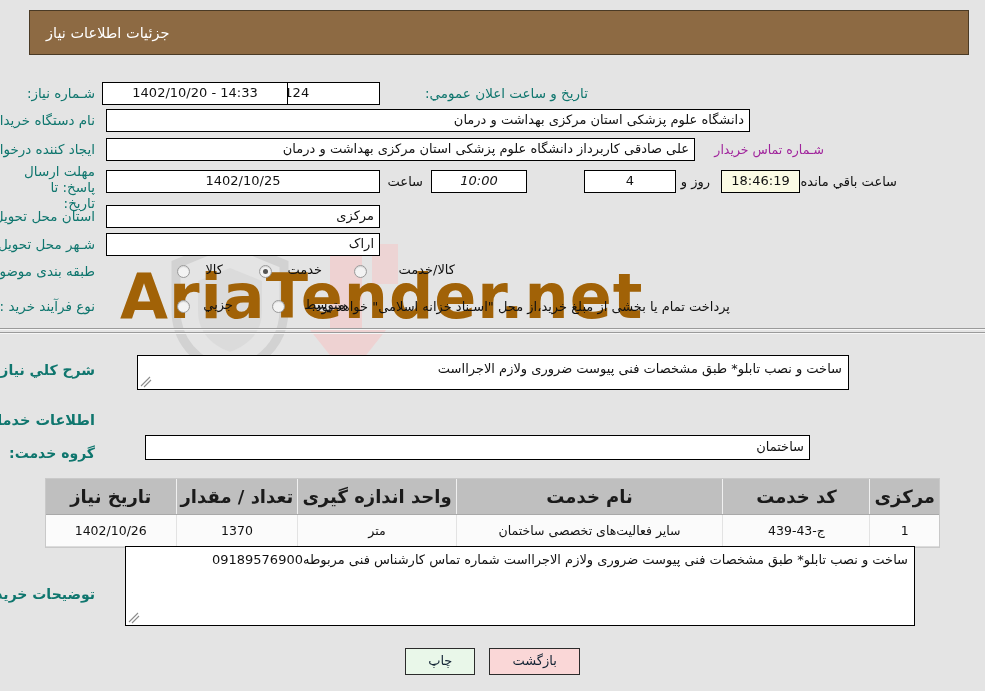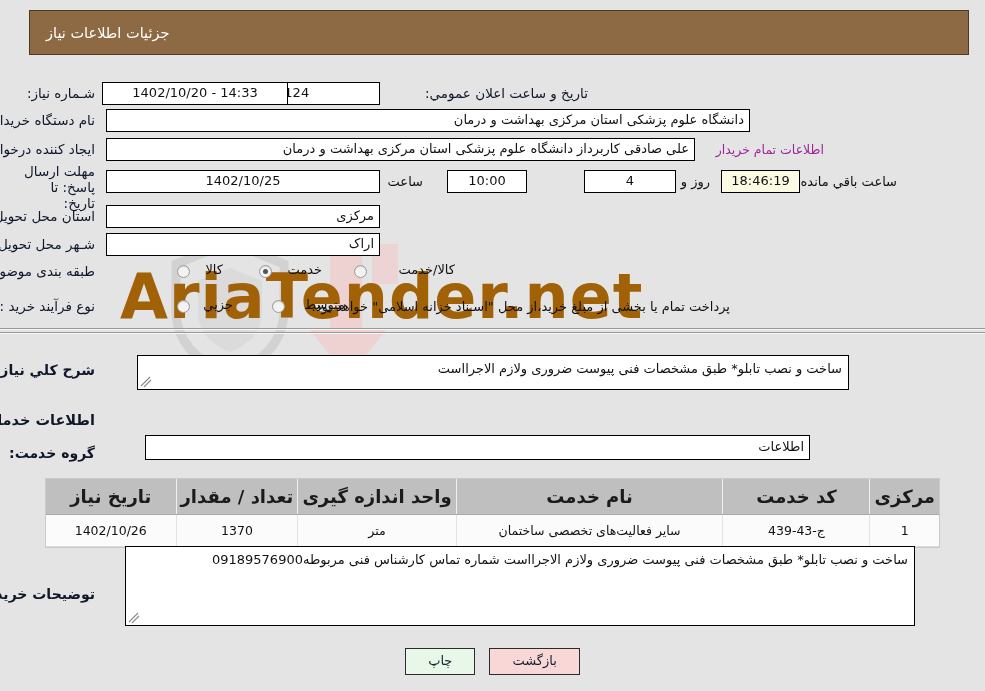--- a/index.html
+++ b/index.html
@@ -70,21 +70,21 @@
     border-top: 1px solid #9a9a9a;
     border-bottom: 1px solid #f6f6f6;
     height: 0;
     z-index: 3;
   }
 
   
   .lbl {
     position: absolute;
     font-size: 13.5px;
-    color: #0f172a;
+    color: #0f766e;
     white-space: nowrap;
     text-align: right;
     z-index: 4;
   }
   .lbl.b { font-weight: bold; }
 
   .fld {
     position: absolute;
     background: #ffffff;
     border: 1px solid #000000;
@@ -253,26 +253,26 @@
   <div class="fld" style="right:605px; top:82px; width:274px; height:23px;">1102000288000124</div>
 
   <div class="lbl" style="right:397px; top:85px;">تاریخ و ساعت اعلان عمومي:</div>
   <div class="fld" style="right:697px; top:82px; width:186px; height:23px;">14:33 - 1402/10/20</div>
 
   <div class="lbl" style="right:890px; top:112px;">نام دستگاه خریدار:</div>
   <div class="fld rt" style="right:235px; top:109px; width:644px; height:23px;">دانشگاه علوم پزشکی  استان مرکزی   بهداشت و درمان</div>
 
   <div class="lbl" style="right:890px; top:141px;">ایجاد کننده درخواست:</div>
   <div class="fld rt" style="right:290px; top:138px; width:589px; height:23px;">علی صادقی کاربرداز دانشگاه علوم پزشکی  استان مرکزی   بهداشت و درمان</div>
-  <a class="link" style="right:161px; top:142px;">اطلاعات تمام خریدار</a>
+  <a class="link" style="right:161px; top:142px;">شـماره تماس خریدار</a>
 
   <div class="lbl" style="right:890px; top:163px; width:76px; line-height:16px; white-space:normal; text-align:right;">مهلت ارسال پاسخ: تا تاریخ:</div>
   <div class="fld" style="right:605px; top:170px; width:274px; height:23px;">1402/10/25</div>
   <div class="note" style="right:562px; top:174px;">ساعت</div>
-  <div class="fld" style="right:458px; top:170px; width:80px; height:23px;">10:00</div>
+  <div class="fld" style="right:458px; top:170px; width:96px; height:23px;font-style:italic;">10:00</div>
   <div class="fld" style="right:309px; top:170px; width:92px; height:23px;">4</div>
   <div class="note" style="right:275px; top:174px;">روز و</div>
   <div class="fld yellow" style="right:185px; top:170px; width:79px; height:23px;">18:46:19</div>
   <div class="note" style="right:88px; top:174px;">ساعت باقي مانده</div>
 
   <div class="lbl" style="right:890px; top:208px;">استان محل تحویل:</div>
   <div class="fld rt" style="right:605px; top:205px; width:274px; height:23px;">مرکزی</div>
 
   <div class="lbl" style="right:890px; top:236px;">شـهر محل تحویل:</div>
   <div class="fld rt" style="right:605px; top:233px; width:274px; height:23px;">اراک</div>
@@ -302,21 +302,21 @@
   <div class="ta" style="right:136px; top:355px; width:712px; height:35px;">
     <span>ساخت و نصب تابلو* طبق مشخصات فنی پیوست ضروری ولازم الاجرااست</span>
     <svg class="grip" viewBox="0 0 12 12">
       <path d="M1 10 L10 1 M4 11 L11 4" stroke="#666" stroke-width="1.1" fill="none"></path>
     </svg>
   </div>
 
   <div class="lbl b" style="right:890px; top:412px; font-size:14.5px;">اطلاعات خدمات مورد نیاز</div>
 
   <div class="lbl b" style="right:890px; top:445px; font-size:14px;">گروه خدمت:</div>
-  <div class="fld rt" style="right:175px; top:435px; width:665px; height:25px; line-height:20px;">اطلاعات</div>
+  <div class="fld rt" style="right:175px; top:435px; width:665px; height:25px; line-height:20px;">ساختمان</div>
 
   <div class="tblwrap">
     <table class="grid">
       <thead>
         <tr>
           <th style="width:55px;">مرکزی</th>
           <th style="width:147px;">کد خدمت</th>
           <th>نام خدمت</th>
           <th style="width:148px;">واحد اندازه گیری</th>
           <th style="width:117px;">تعداد / مقدار</th>

